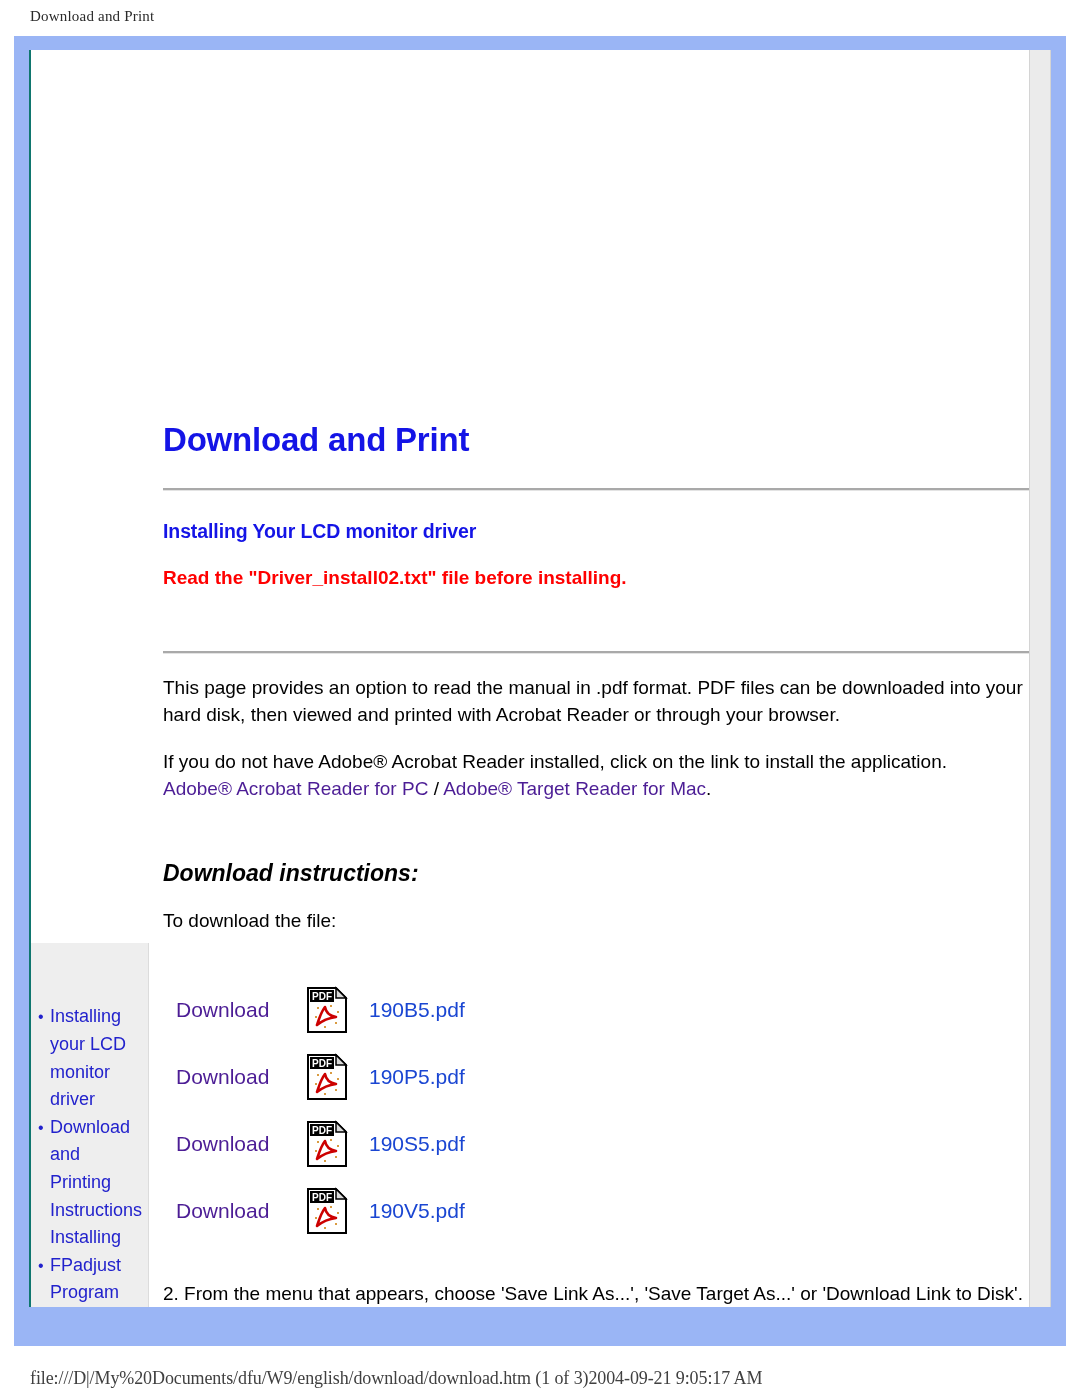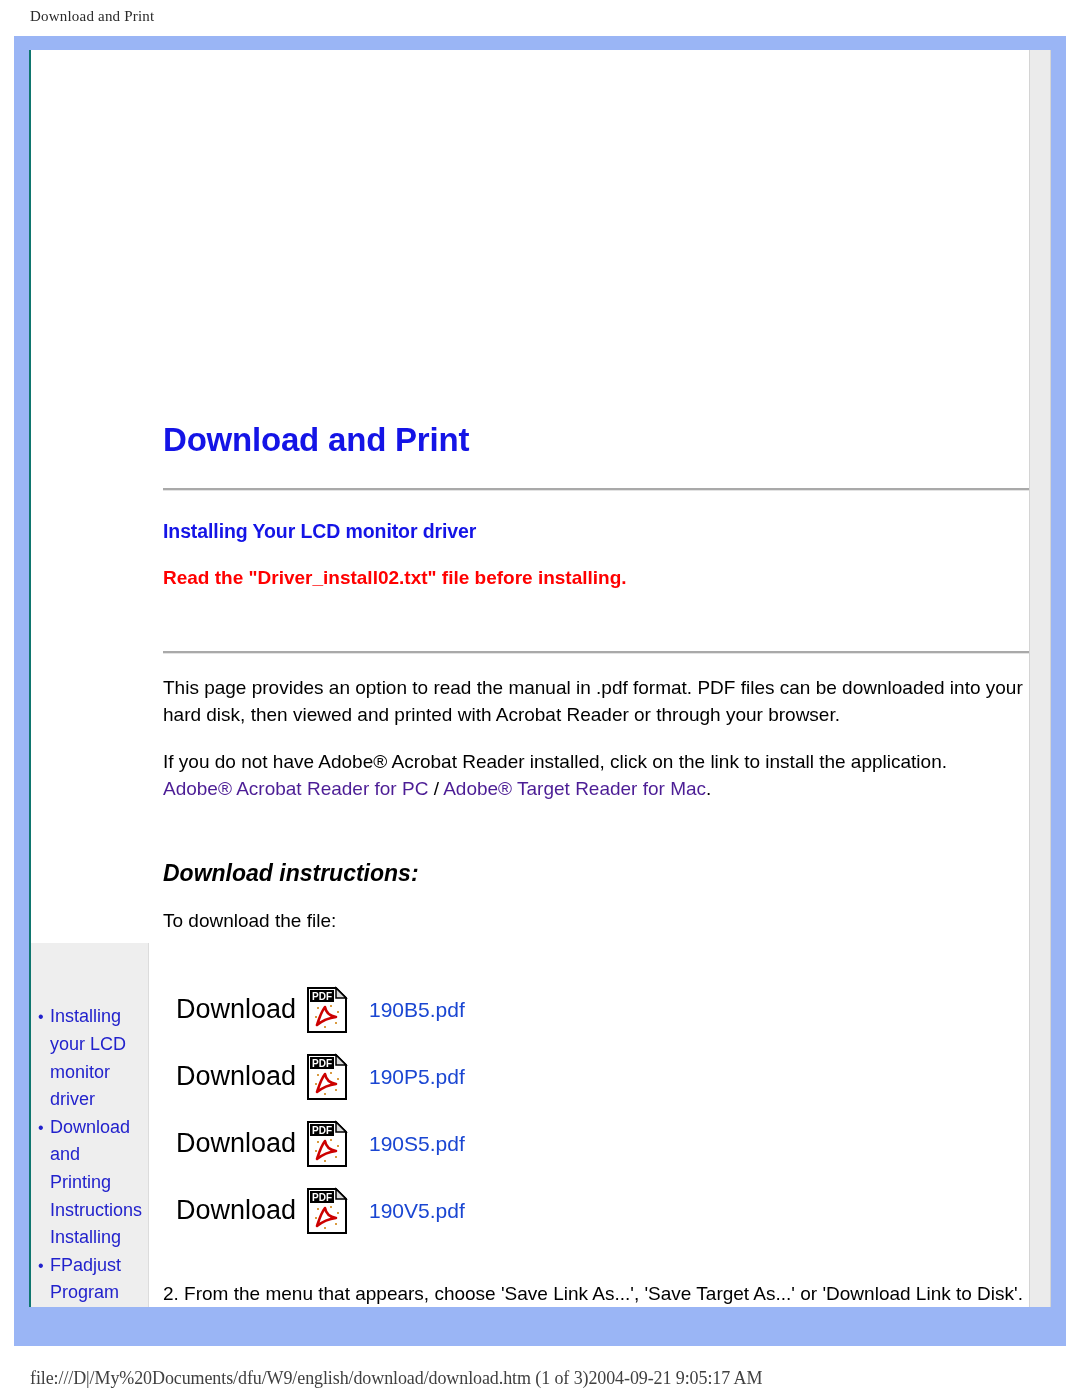--- a/index.html
+++ b/index.html
@@ -189,22 +189,22 @@
   .dl-row {
     display: flex;
     align-items: center;
     height: 67px;
   }
   .dl-label {
     width: 142px;
     flex: 0 0 142px;
     padding-left: 13px;
     box-sizing: border-box;
-    font-size: 27px;
-    color: #000000;
+    font-size: 21px;
+    color: #4c1d95;
     text-decoration: none;
     cursor: pointer;
   }
   .pdf-icon {
     width: 44px;
     flex: 0 0 44px;
     height: 48px;
     position: relative;
     cursor: pointer;
   }

